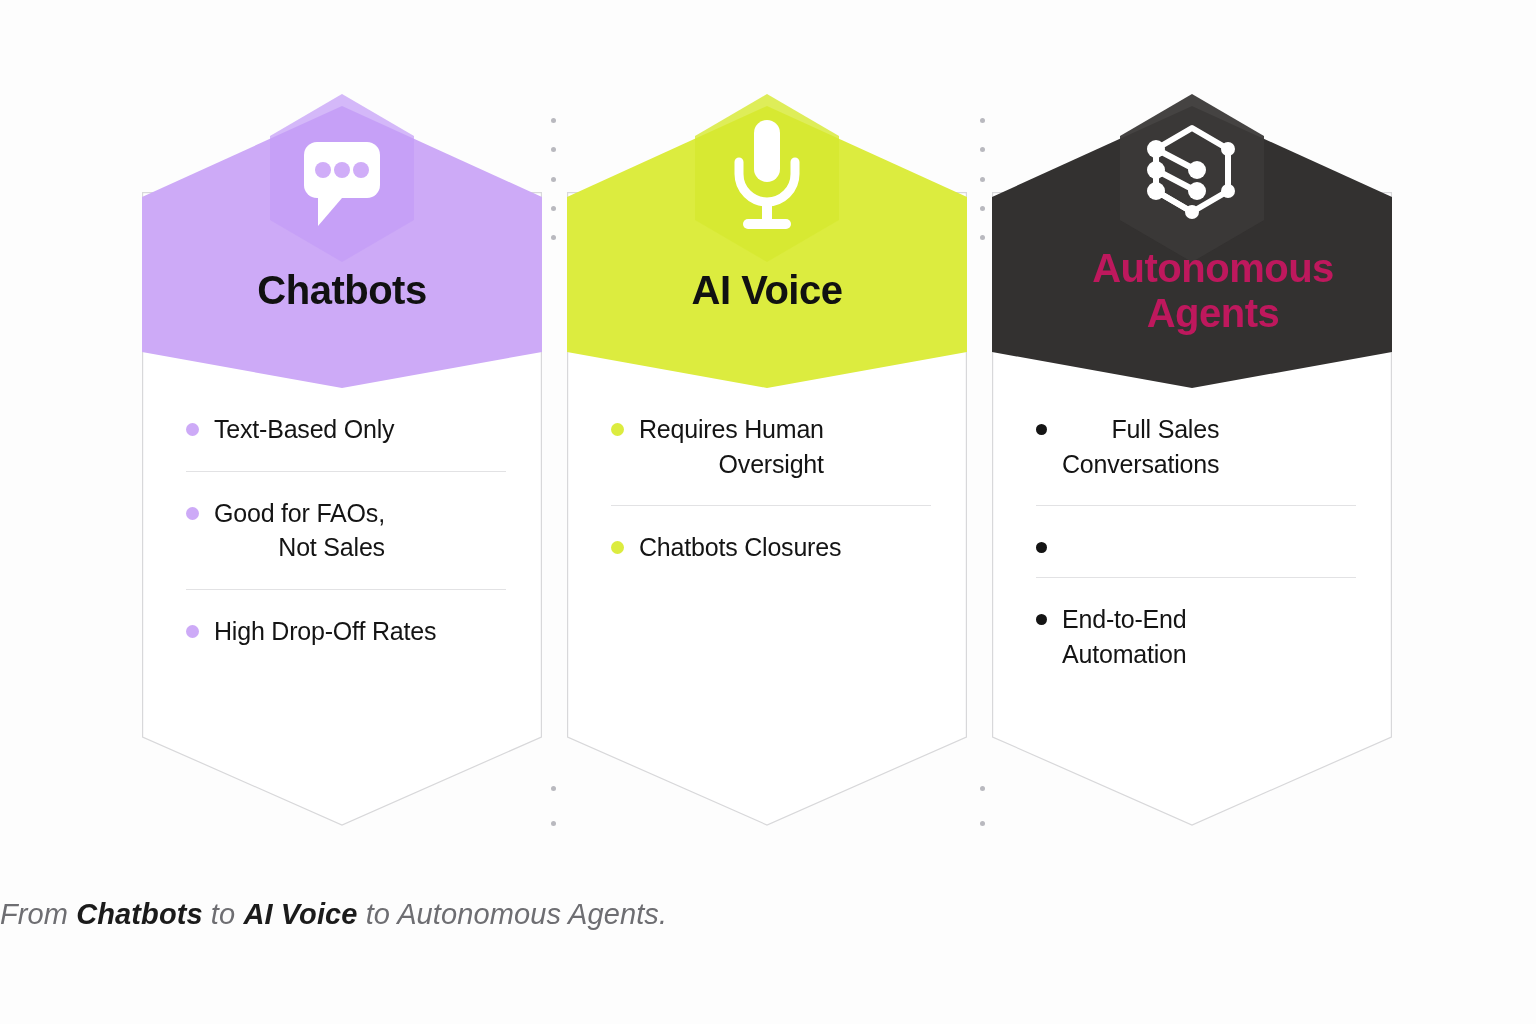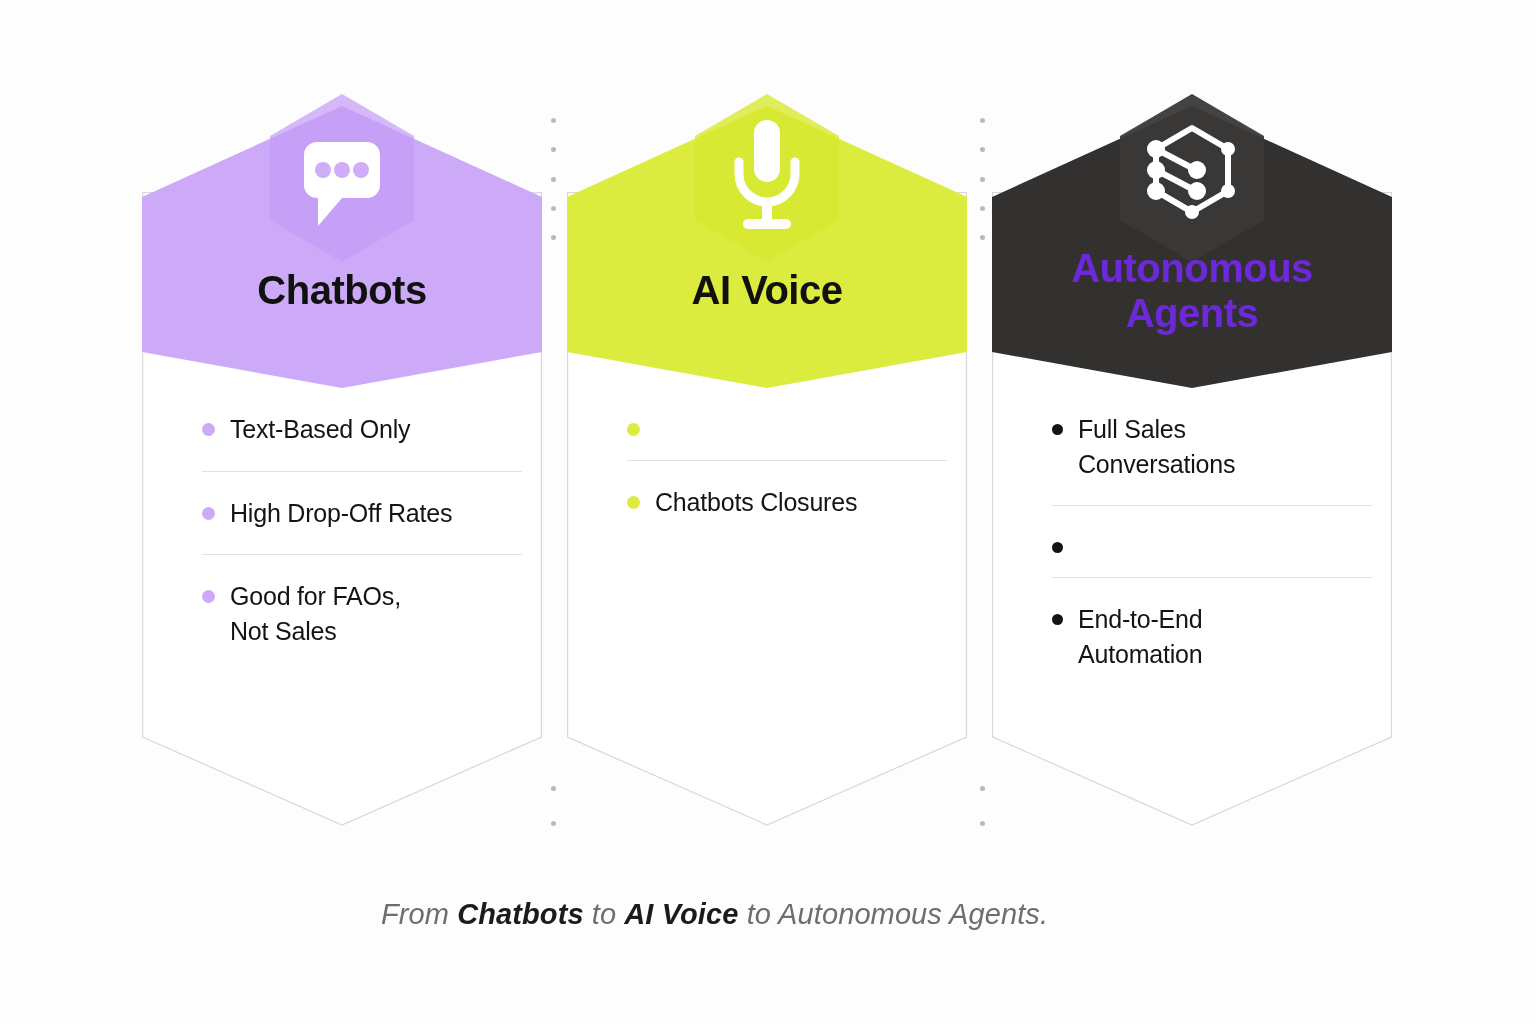--- a/index.html
+++ b/index.html
@@ -82,30 +82,31 @@
     left: 0;
     width: 400px;
     top: 172px;
     text-align: center;
     font-size: 40px;
     font-weight: bold;
     line-height: 1.12;
     letter-spacing: -0.5px;
     color: #111111;
   }
-  .card-title.on-dark { color: #6d28d9; }
+  .card-title.on-dark { color: #be185d; margin-left: 21px; }
   .card-title.two-line { top: 150px; }
 
   
   .feature-list {
     position: absolute;
-    left: 60px;
+    left: 44px;
     top: 316px;
     width: 320px;
     list-style: none;
+    text-align: right;
   }
   .feature-item {
     display: flex;
     align-items: flex-start;
     gap: 15px;
     padding: 0 0 24px 0;
     border-bottom: 1px solid #e2e2e4;
     margin-bottom: 24px;
   }
   .feature-item:last-child {
@@ -131,21 +132,21 @@
   .acc-purple .bullet { background: #cdaaf7; }
   .acc-lime   .bullet { background: #dcec3f; }
   .acc-dark   .bullet { background: #141414; width: 11px; height: 11px; margin-top: 12px; }
 
   
   .caption {
     position: absolute;
     left: 0;
     top: 898px;
     width: 1429px;
-    text-align: center;
+    text-align: left;
     font-size: 29px;
     font-style: italic;
     color: #6e6e72;
     letter-spacing: 0.1px;
   }
   .caption b { color: #1b1b1b; font-weight: bold; }
 </style>
 </head>
 <body>
 
@@ -200,25 +201,25 @@
 
     <div class="card-title">Chatbots</div>
 
     <ul class="feature-list acc-purple">
       <li class="feature-item">
         <span class="bullet"></span>
         <span class="feature-text">Text-Based Only</span>
       </li>
       <li class="feature-item">
         <span class="bullet"></span>
+        <span class="feature-text">Good for FAOs,<br>Not Sales</span>
+      </li>
+      <li class="feature-item">
+        <span class="bullet"></span>
         <span class="feature-text">High Drop-Off Rates</span>
-      </li>
-      <li class="feature-item">
-        <span class="bullet"></span>
-        <span class="feature-text">Good for FAOs,<br>Not Sales</span>
       </li>
     </ul>
   </div>
 
   <div class="card" style="left:567px;">
 
     <svg class="card-body-svg" viewBox="0 0 400 634" preserveAspectRatio="none">
       <path d="M0.6,0.6 L399.4,0.6 L399.4,545 L200,633 L0.6,545 Z" fill="#ffffff" stroke="#d8d8da" stroke-width="1.2"></path>
     </svg>
 
@@ -234,20 +235,21 @@
         <rect x="73" y="108" width="10" height="22" fill="#ffffff"></rect>
         <rect x="54" y="127" width="48" height="10" rx="5" fill="#ffffff"></rect>
       </svg>
     </div>
 
     <div class="card-title">AI Voice</div>
 
     <ul class="feature-list acc-lime">
       <li class="feature-item">
         <span class="bullet"></span>
+        <span class="feature-text">Requires Human<br>Oversight</span>
       </li>
       <li class="feature-item">
         <span class="bullet"></span>
         <span class="feature-text">Chatbots Closures</span>
       </li>
     </ul>
   </div>
 
   <div class="card" style="left:992px;">
 

